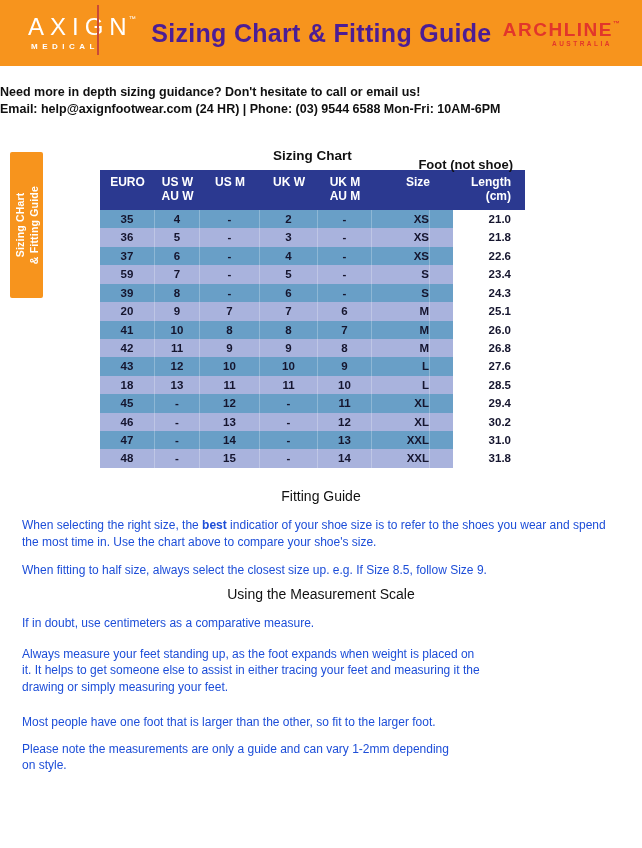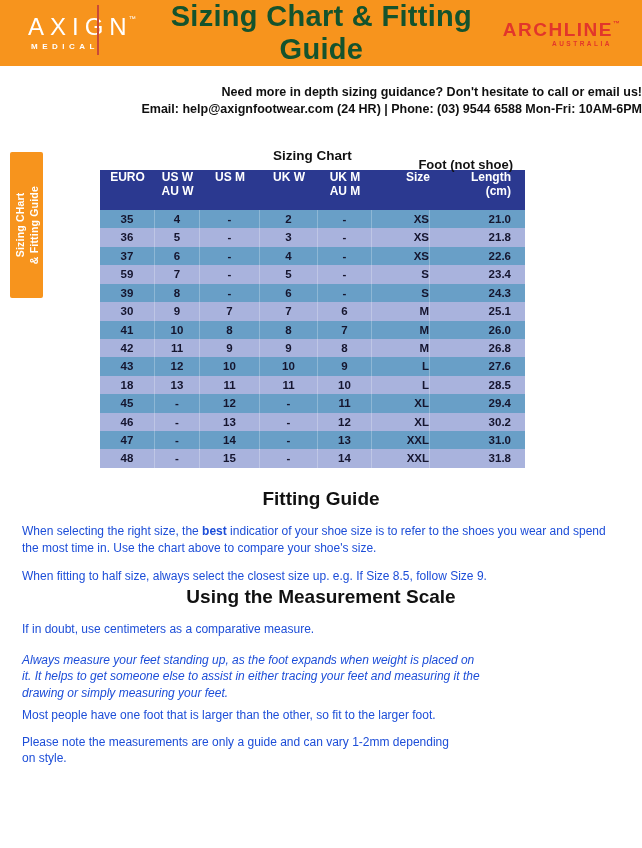--- a/index.html
+++ b/index.html
@@ -8,55 +8,55 @@
     font-family:"Liberation Sans", sans-serif;color:#1d1d1d;
   }
   
   .topbar{position:absolute;top:0;left:0;width:642px;height:66px;background:#F7941D;
     display:flex;align-items:center;}
   .brand{position:relative;margin-left:28px;width:112px;flex:0 0 auto;}
   .brand-name{font-size:24px;letter-spacing:6px;color:#fff;font-weight:500;line-height:1;white-space:nowrap;}
   .brand-tm{font-size:7px;vertical-align:top;letter-spacing:0;margin-left:-4px;}
   .brand-sub{font-size:8px;letter-spacing:4.5px;color:#fff;font-weight:700;margin-top:3px;padding-left:3px;white-space:nowrap;}
   .brand-line{position:absolute;left:69px;top:-10px;width:2px;height:50px;background:#C94A38;}
-  .topbar-title{flex:1;text-align:center;font-size:29px;font-weight:700;color:#14532d;letter-spacing:0.3px;}
+  .topbar-title{flex:1;text-align:center;font-size:25px;font-weight:700;color:#4c1d95;letter-spacing:0.3px;}
   .partner{margin-right:22px;flex:0 0 auto;text-align:right;}
   .partner-name{font-size:19px;letter-spacing:1.5px;color:#E2362B;font-weight:700;line-height:1;white-space:nowrap;}
   .partner-tm{font-size:7px;vertical-align:top;letter-spacing:0;}
   .partner-sub{font-size:6.5px;letter-spacing:2.5px;color:#E2362B;font-weight:700;margin-top:1px;padding-right:8px;}
   
-  .contact{position:absolute;top:84px;left:0;width:642px;text-align:right;
+  .contact{position:absolute;top:84px;left:0;width:642px;text-align:left;
     font-size:12.5px;font-weight:700;color:#101010;line-height:17px;}
   
   .side-tab{position:absolute;left:10px;top:152px;width:33px;height:146px;background:#F7941D;
     border-radius:2px;display:flex;align-items:center;justify-content:center;}
   .side-tab-text{writing-mode:vertical-rl;transform:rotate(180deg);
     font-size:10.5px;font-weight:700;color:#fff;text-align:center;line-height:14px;letter-spacing:0.2px;}
   
   .chart-wrap{position:absolute;left:100px;top:148px;width:425px;}
   .chart-titlebar{position:relative;height:22px;}
   .chart-title{text-align:center;font-size:13.5px;font-weight:700;color:#111;}
   .chart-note{position:absolute;right:12px;top:9px;font-size:13px;font-weight:700;color:#111;white-space:nowrap;}
   .thead{display:grid;grid-template-columns:55px 45px 60px 58px 54px 58px 95px;
     background:#2B3990;color:#ffffff;height:40px;box-sizing:border-box;}
-  .th{font-size:12px;font-weight:700;line-height:14px;box-sizing:border-box;}
-  .tbody{width:425px;}
+  .th{font-size:12px;font-weight:700;padding-top:5px;line-height:14px;box-sizing:border-box;}
+  .tbody{width:353px;}
   .tr{display:grid;grid-template-columns:55px 45px 60px 58px 54px 58px 95px;height:18.43px;}
   .tr.odd{background:#699FC7;}
   .tr.even{background:#A9B3DD;}
   .td{font-size:11.5px;font-weight:700;color:#15152e;line-height:18.43px;box-sizing:border-box;
     border-right:1px solid rgba(255,255,255,0.25);}
   .td:last-child{border-right:none;}
   .c0,.c1,.c2,.c3,.c4{text-align:center;}
   .c5{text-align:right;padding-left:16px;}
   .th.c5{padding-left:3px;}
   .c6{text-align:right;padding-right:14px;}
   
   .section{position:absolute;left:0;width:642px;}
-  .sec-heading{text-align:center;font-size:19px;font-weight:700;color:#111;margin:0 0 13px 0;}
+  .sec-heading{text-align:center;font-size:14px;font-weight:400;color:#111;margin:0 0 13px 0;}
   .para{font-size:12px;line-height:16.5px;color:#1d4ed8;margin:0 20px 12px 22px;}
   .fitting-sec{top:488px;}
   .measure-sec{top:586px;}
   .para.narrow{max-width:458px;}
   .para.narrower{max-width:440px;}
   .bold{font-weight:700;}
   
   .diagram{position:absolute;left:485px;top:645px;width:157px;height:175px;}
   .diagram svg{display:block;}
 </style>
@@ -161,21 +161,21 @@
         <div class="tr odd">
           <div class="td c0">39</div>
           <div class="td c1">8</div>
           <div class="td c2">-</div>
           <div class="td c3">6</div>
           <div class="td c4">-</div>
           <div class="td c5">S</div>
           <div class="td c6">24.3</div>
         </div>
         <div class="tr even">
-          <div class="td c0">30</div>
+          <div class="td c0">20</div>
           <div class="td c1">9</div>
           <div class="td c2">7</div>
           <div class="td c3">7</div>
           <div class="td c4">6</div>
           <div class="td c5">M</div>
           <div class="td c6">25.1</div>
         </div>
         <div class="tr odd">
           <div class="td c0">41</div>
           <div class="td c1">10</div>
@@ -253,19 +253,19 @@
 
   <div class="section fitting-sec">
     <div class="sec-heading">Fitting Guide</div>
     <p class="para"><span>When selecting the right size, the </span><span class="bold">best</span><span> indicatior of your shoe size is to refer to the shoes you wear and spend the most time in. Use the chart above to compare your shoe's size.</span></p>
     <p class="para">When fitting to half size, always select the closest size up. e.g. If Size 8.5, follow Size 9.</p>
   </div>
 
   <div class="section measure-sec">
     <div class="sec-heading">Using the Measurement Scale</div>
     <p class="para" style="margin-bottom:14px;">If in doubt, use centimeters as a comparative measure.</p>
-    <p class="para narrow" style="margin-bottom:6px;font-style:italic;">Always measure your feet standing up, as the foot expands when weight is placed on it. It helps to get someone else to assist in either tracing your feet and measuring it the drawing or simply measuring your feet.</p>
+    <p class="para narrow" style="margin-bottom:19px;">Always measure your feet standing up, as the foot expands when weight is placed on it. It helps to get someone else to assist in either tracing your feet and measuring it the drawing or simply measuring your feet.</p>
     <p class="para" style="margin-bottom:10px;">Most people have one foot that is larger than the other, so fit to the larger foot.</p>
     <p class="para narrower">Please note the measurements are only a guide and can vary 1-2mm depending on style.</p>
   </div>
 
 
 </div>
 
 </body></html>

